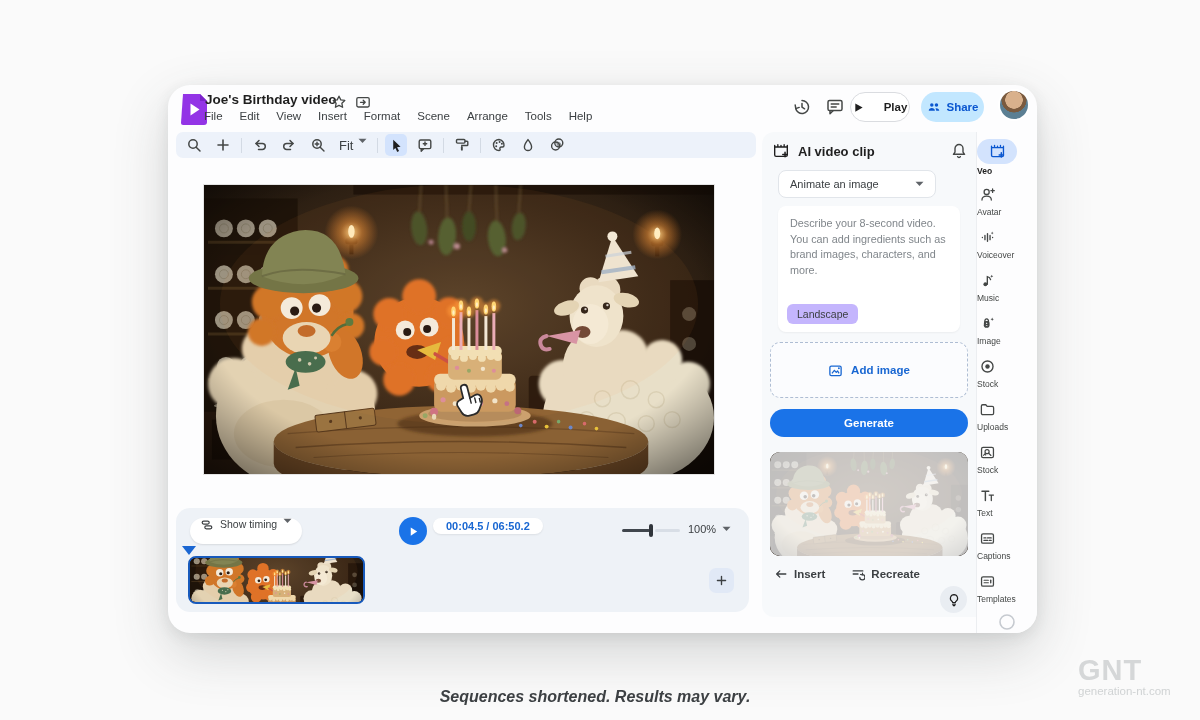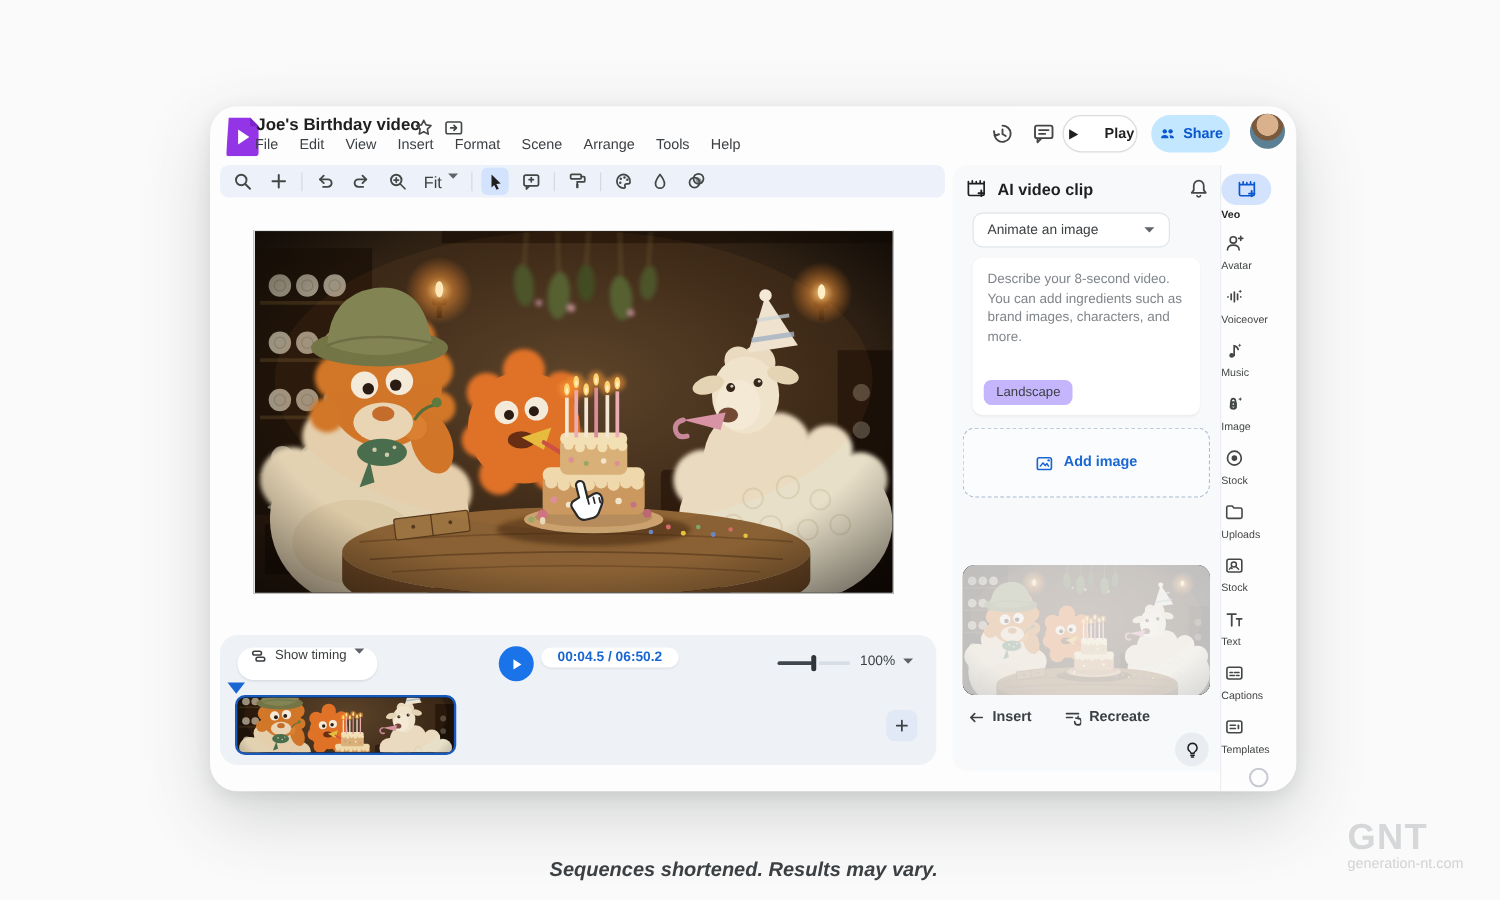--- a/index.html
+++ b/index.html
@@ -636,20 +636,21 @@
 
     <div class="add-image">
       <svg width="15" height="15" viewBox="0 0 16 16">
         <rect x="2" y="3.4" width="12" height="10" rx="1.5" fill="none" stroke="#1967d2" stroke-width="1.4"></rect>
         <path d="M4.2 11 l2.6 -3.2 2 2.3 1.4 -1.7 1.6 2.6" fill="none" stroke="#1967d2" stroke-width="1.3" stroke-linejoin="round"></path>
         <circle cx="11.6" cy="5.6" r="1" fill="#1967d2"></circle>
       </svg>
       <span>Add image</span>
     </div>
 
+    <button class="generate">Generate</button>
 
     <div class="preview">
       <svg width="198" height="104">
           <use href="#scene" width="198" height="104"></use>
         </svg>
       <div class="wash"></div>
     </div>
 
     <div class="result-actions">
       <div class="act">

